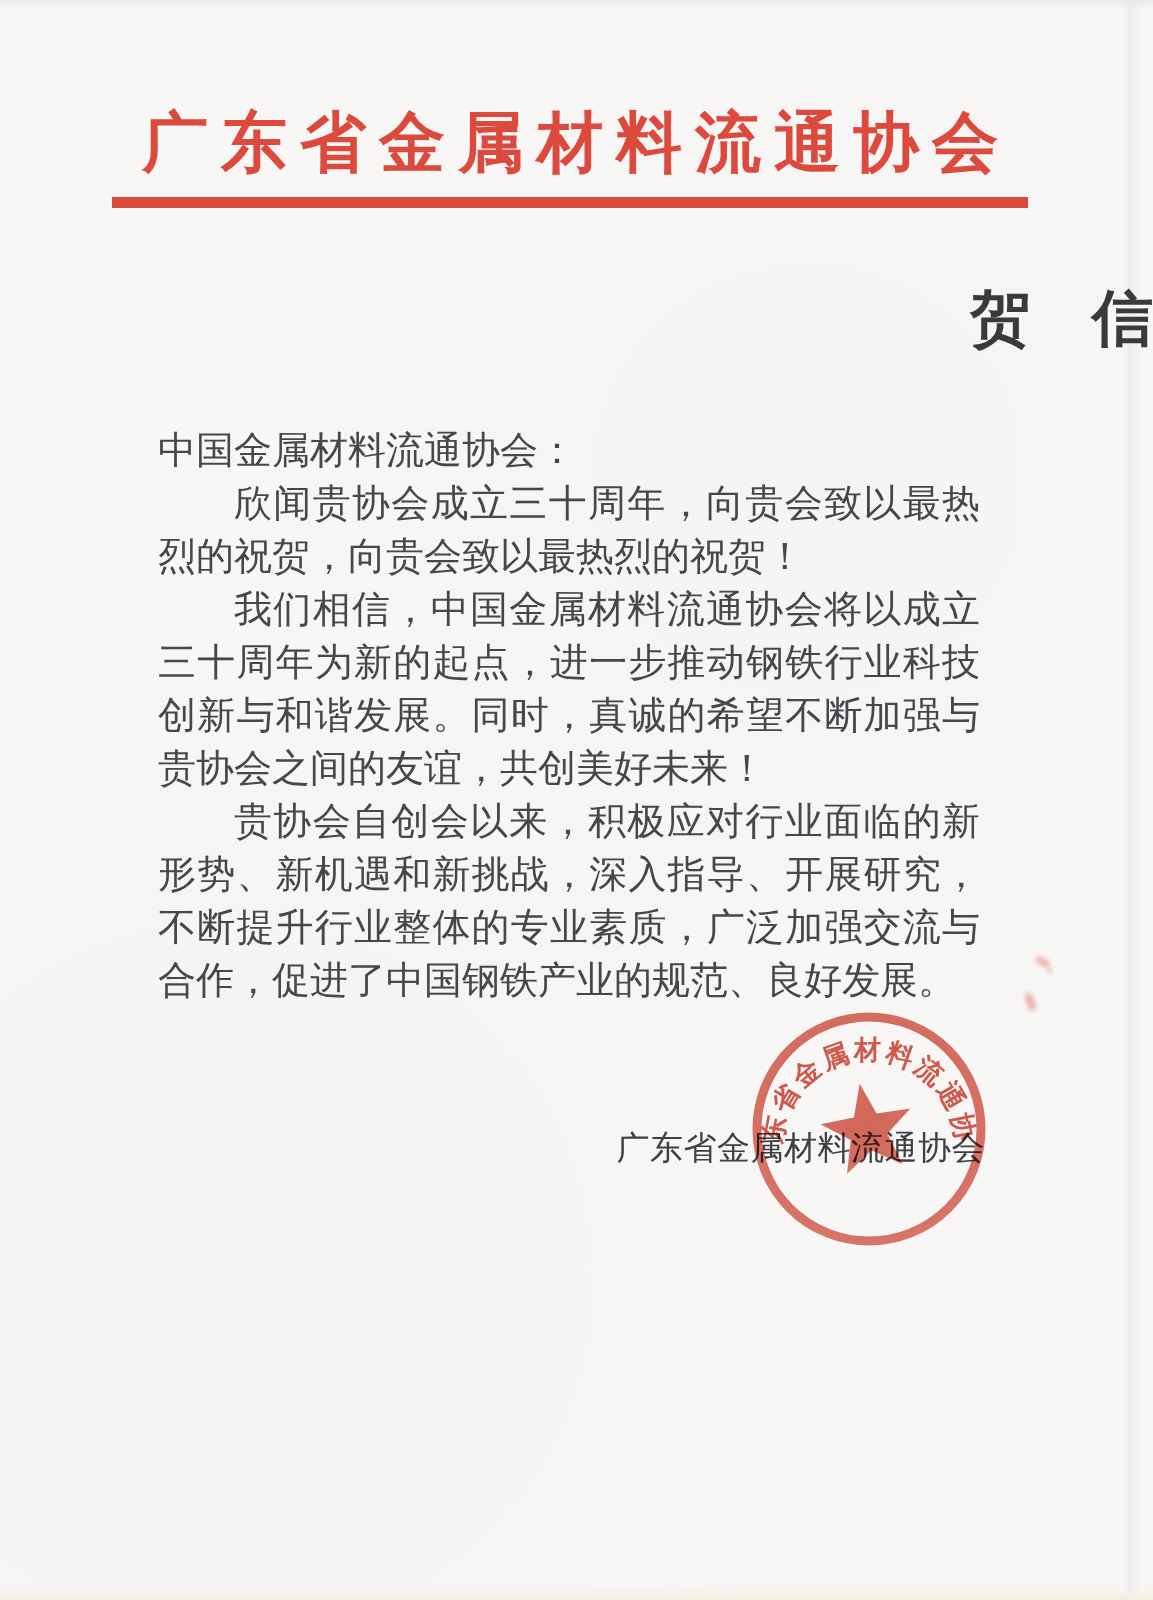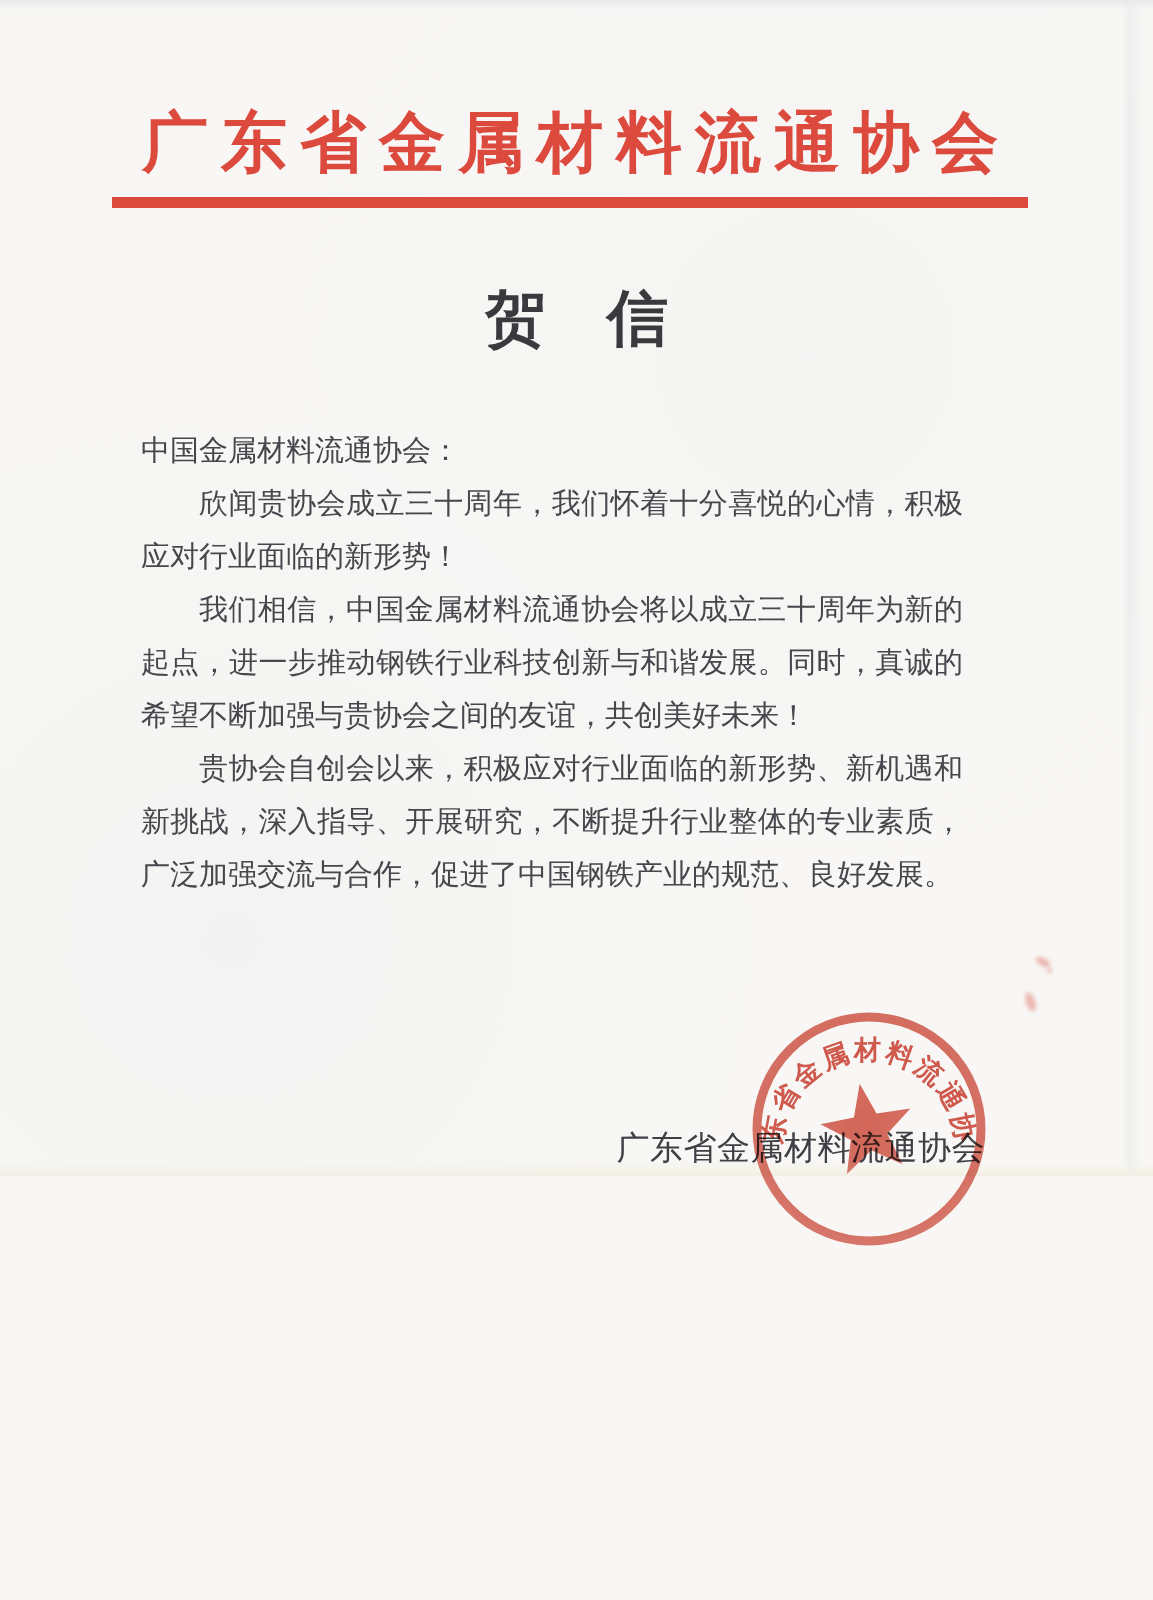--- a/index.html
+++ b/index.html
@@ -4,21 +4,21 @@
 <style>
   html, body { margin: 0; padding: 0; }
   body {
     width: 1153px; height: 1600px;
     font-family: "Liberation Serif", "DejaVu Serif", serif;
     background: #f8f7f5;
     overflow: hidden;
   }
   .page {
     position: relative;
-    width: 1153px; height: 1176px;
+    width: 1153px; height: 1600px;
     background:
       linear-gradient(180deg, #e9e9eb 0px, rgba(233,233,235,0) 10px),
       linear-gradient(0deg, #f2f0e4 0px, rgba(242,240,228,0) 16px),
       linear-gradient(90deg, rgba(0,0,0,0) 1122px, rgba(120,120,130,0.07) 1130px, rgba(0,0,0,0) 1142px),
       radial-gradient(circle at 20% 80%, rgba(210,215,225,0.12), rgba(0,0,0,0) 40%),
       radial-gradient(circle at 70% 30%, rgba(220,222,230,0.10), rgba(0,0,0,0) 45%),
       #f8f7f5;
   }
   .letterhead {
     position: absolute; top: 98px; left: 0; width: 100%;
@@ -28,29 +28,29 @@
     color: #dc4a3e;
     white-space: nowrap;
   }
   .letterhead-rule {
     position: absolute; top: 197px; left: 112px;
     width: 916px; height: 11px;
     background: #dc4a3e;
   }
   .doc-title {
     position: absolute; top: 278px; left: 0; width: 100%;
-    text-align: center;
+    text-align: right;
     font-size: 61px; font-weight: 600;
     color: #393a3e;
     white-space: pre;
   }
   .letter-body {
-    position: absolute; top: 424px; left: 141px;
+    position: absolute; top: 424px; left: 158px;
     width: 822px;
-    font-size: 29px; line-height: 53px;
+    font-size: 38px; line-height: 53px;
     color: #46474c;
     text-align: justify;
   }
   .letter-body p { margin: 0; }
   .letter-body p.indent { text-indent: 2em; }
   .signature-org {
     position: absolute; top: 1126px; right: 168px;
     font-size: 33px; color: #3f4045;
     letter-spacing: 0.5px; white-space: nowrap;
   }
@@ -82,21 +82,21 @@
 <div class="page">
 
   <div class="letterhead">广东省金属材料流通协会</div>
 
   <div class="letterhead-rule"></div>
 
   <div class="doc-title">贺　信</div>
 
   <div class="letter-body">
     <p>中国金属材料流通协会：</p>
-    <p class="indent">欣闻贵协会成立三十周年，我们怀着十分喜悦的心情，积极应对行业面临的新形势！</p>
+    <p class="indent">欣闻贵协会成立三十周年，向贵会致以最热烈的祝贺，向贵会致以最热烈的祝贺！</p>
     <p class="indent">我们相信，中国金属材料流通协会将以成立三十周年为新的起点，进一步推动钢铁行业科技创新与和谐发展。同时，真诚的希望不断加强与贵协会之间的友谊，共创美好未来！</p>
     <p class="indent">贵协会自创会以来，积极应对行业面临的新形势、新机遇和新挑战，深入指导、开展研究，不断提升行业整体的专业素质，广泛加强交流与合作，促进了中国钢铁产业的规范、良好发展。</p>
   </div>
 
   <div class="signature-org">广东省金属材料流通协会</div>
 
 
   <svg class="seal" viewBox="0 0 242 242" xmlns="http://www.w3.org/2000/svg">
     <defs>
       <path id="sealArc" d="M 35.0 151.4 A 87 87 0 1 1 207.0 151.4" fill="none"></path>

